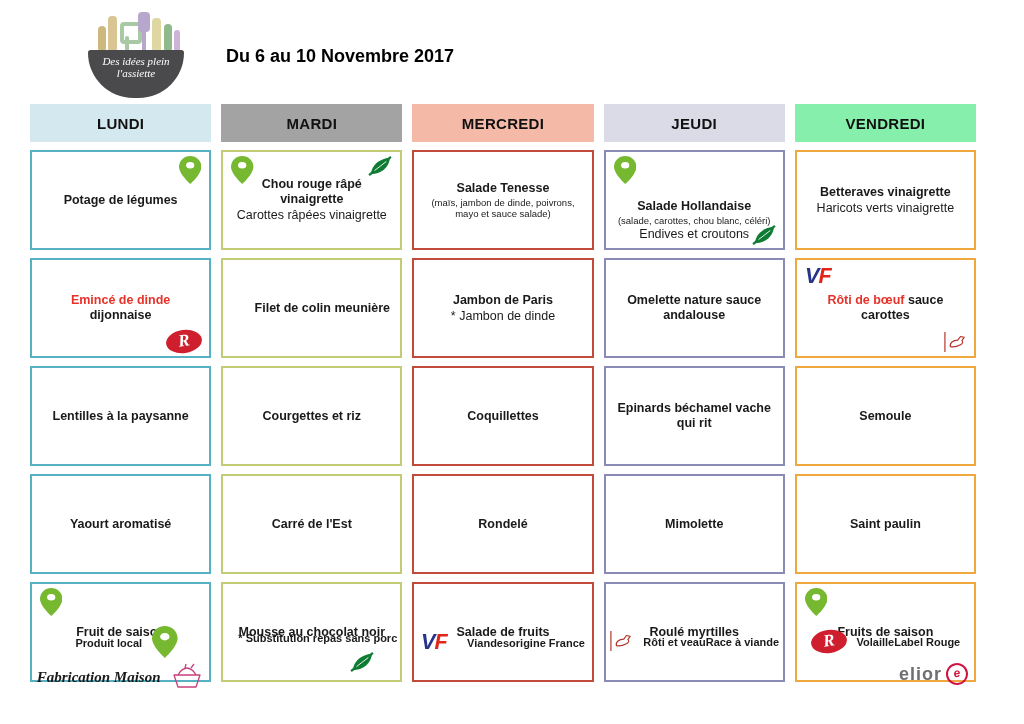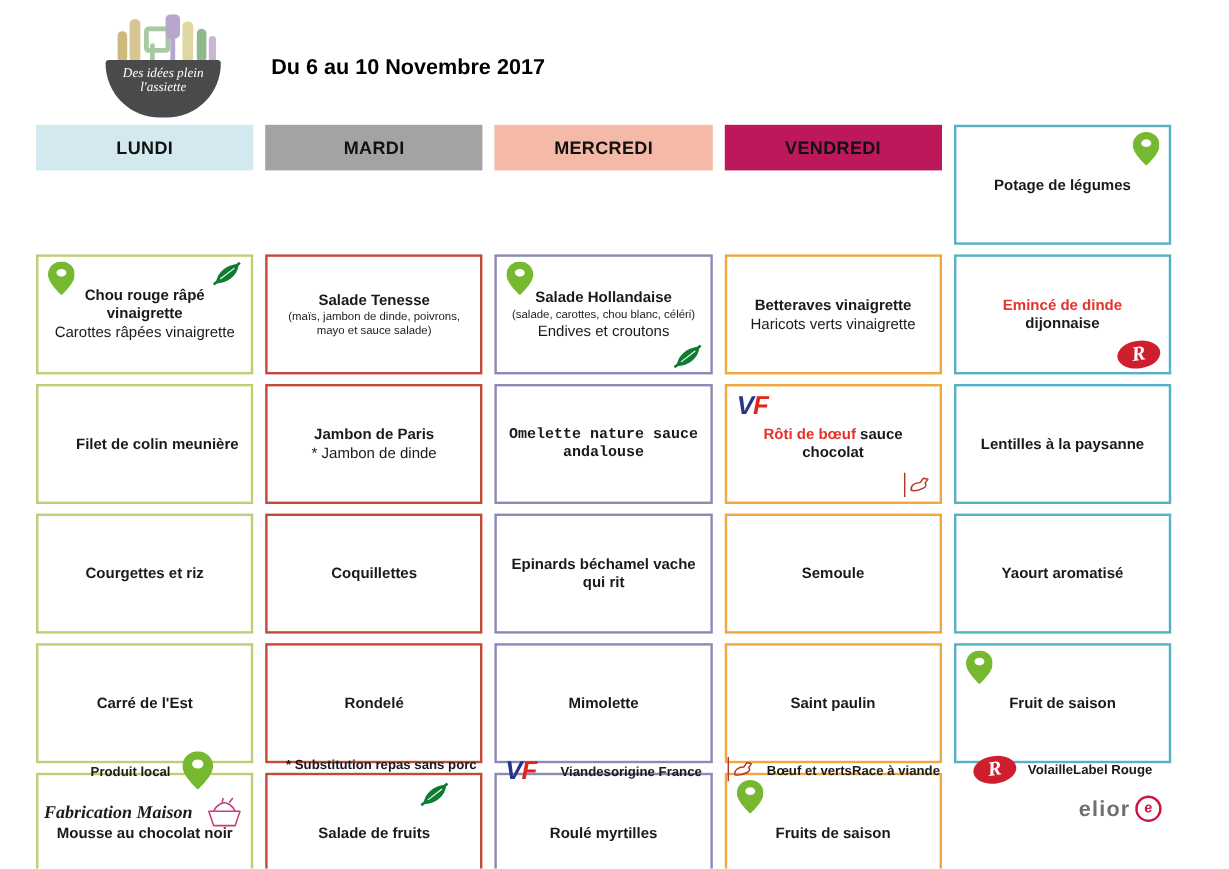--- a/index.html
+++ b/index.html
@@ -87,21 +87,22 @@
       <span>l'assiette</span>
     </div>
   </div>
 
   <div class="page-title">Du 6 au 10 Novembre 2017</div>
 
   <div class="grid" id="menu-grid">
       <div class="day-header" style="background: rgb(211, 233, 239);">LUNDI</div>
       <div class="day-header" style="background: #a3a3a3;">MARDI</div>
       <div class="day-header" style="background: rgb(245, 185, 168);">MERCREDI</div>
-      <div class="day-header" style="background: #be185d;">VENDREDI</div>
+      <div class="day-header" style="background: rgb(219, 219, 232);">JEUDI</div>
+      <div class="day-header" style="background: #86efac;">VENDREDI</div>
       <div class="cell" style="border-color: rgb(86, 177, 195);">
         <span class="ic ic-tr"><svg width="22.400000000000002" height="28" viewBox="0 0 24 30">
             <path d="M12 0C5.4 0 0 5.2 0 11.6 0 19.5 12 30 12 30s12-10.5 12-18.4C24 5.2 18.6 0 12 0z" fill="#76b82f"></path>
             <ellipse cx="12" cy="10" rx="4.4" ry="3.5" fill="#fff"></ellipse>
           </svg></span>
         <div class="lines">
           <div class="line"><span class="b">Potage de légumes</span></div>
         </div>
       </div>
       <div class="cell" style="border-color: rgb(194, 204, 116);">
@@ -120,21 +121,21 @@
           <div class="line"><span class="b">Chou rouge râpé vinaigrette</span></div>
           <div class="line"><span>Carottes râpées vinaigrette</span></div>
         </div>
       </div>
       <div class="cell" style="border-color: rgb(193, 74, 56);">
         <div class="lines">
           <div class="line"><span class="b">Salade Tenesse</span></div>
           <div class="line small"><span>(maïs, jambon de dinde, poivrons, mayo et sauce salade)</span></div>
         </div>
       </div>
-      <div class="cell" style="border-color: rgb(138, 138, 181);">
+      <div class="cell" style="border-color: rgb(138, 138, 181); align-items: flex-end;">
         <span class="ic ic-tl"><svg width="22.400000000000002" height="28" viewBox="0 0 24 30">
             <path d="M12 0C5.4 0 0 5.2 0 11.6 0 19.5 12 30 12 30s12-10.5 12-18.4C24 5.2 18.6 0 12 0z" fill="#76b82f"></path>
             <ellipse cx="12" cy="10" rx="4.4" ry="3.5" fill="#fff"></ellipse>
           </svg></span>
         <span class="ic ic-br"><svg width="24" height="20" viewBox="0 0 26 22">
             <g>
               <path d="M3 20 C4 10 12 3 24 2 C23 13 14 20 3 20z" fill="#0e7c33"></path>
               <line x1="1" y1="21" x2="25" y2="1" stroke="#0e7c33" stroke-width="2.4"></line>
               <line x1="7" y1="16" x2="20" y2="6" stroke="#fff" stroke-width="1"></line>
             </g>
@@ -161,36 +162,36 @@
         <div class="lines">
           <div class="line"><span class="b">Filet de colin meunière</span></div>
         </div>
       </div>
       <div class="cell" style="border-color: rgb(193, 74, 56); align-items: center;">
         <div class="lines">
           <div class="line"><span class="b">Jambon de Paris</span></div>
           <div class="line"><span>* Jambon de dinde</span></div>
         </div>
       </div>
-      <div class="cell" style="border-color: rgb(138, 138, 181); font-family: Liberation Mono, monospace;">
+      <div class="cell" style="border-color: rgb(138, 138, 181);">
         <div class="lines">
           <div class="line"><span class="b">Omelette nature sauce andalouse</span></div>
         </div>
       </div>
       <div class="cell" style="border-color: rgb(240, 167, 62);">
         <span class="ic ic-tl"><svg width="36" height="24" viewBox="0 0 40 26">
             <text x="0" y="21" font-family="Liberation Sans,sans-serif" font-size="24" font-weight="bold" font-style="italic" fill="#27348b">V</text>
             <text x="15" y="21" font-family="Liberation Sans,sans-serif" font-size="24" font-weight="bold" font-style="italic" fill="#e1251b">F</text>
           </svg></span>
         <span class="ic ic-br"><svg width="24" height="22" viewBox="0 0 26 24" fill="none" stroke="#b5342c" stroke-width="1.3" stroke-linejoin="round">
             <path d="M2 1 V23"></path>
             <path d="M8 17 c-1-4 3-7 8-7 l3-4 4 1 -2.5 3.5 c1.5 1 1 3.5 -1.5 4.5 c-3 1.5 -8 3 -11 2z"></path>
           </svg></span>
         <div class="lines">
-          <div class="line"><span class="b red">Rôti de bœuf</span><span class="b"> sauce chocolat</span></div>
+          <div class="line"><span class="b red">Rôti de bœuf</span><span class="b"> sauce carottes</span></div>
         </div>
       </div>
       <div class="cell" style="border-color: rgb(86, 177, 195);">
         <div class="lines">
           <div class="line"><span class="b">Lentilles à la paysanne</span></div>
         </div>
       </div>
       <div class="cell" style="border-color: rgb(194, 204, 116);">
         <div class="lines">
           <div class="line"><span class="b">Courgettes et riz</span></div>
@@ -312,21 +313,21 @@
         </span>
       </div>
     </div>
     <div class="leg-col">
       <div class="leg-row" style="margin-top:4px;">
         <span id="leg-cow"><svg width="24" height="22" viewBox="0 0 26 24" fill="none" stroke="#b5342c" stroke-width="1.3" stroke-linejoin="round">
               <path d="M2 1 V23"></path>
               <path d="M8 17 c-1-4 3-7 8-7 l3-4 4 1 -2.5 3.5 c1.5 1 1 3.5 -1.5 4.5 c-3 1.5 -8 3 -11 2z"></path>
             </svg></span>
         <span class="leg-stack">
-          <span>Bœuf et verts</span>
+          <span>Rôti et veau</span>
           <span>Race à viande</span>
         </span>
       </div>
     </div>
     <div class="leg-col">
       <div class="leg-row" style="margin-top:4px;">
         <span class="lr-badge">R</span>
         <span class="leg-stack">
           <span>Volaille</span>
           <span>Label Rouge</span>

